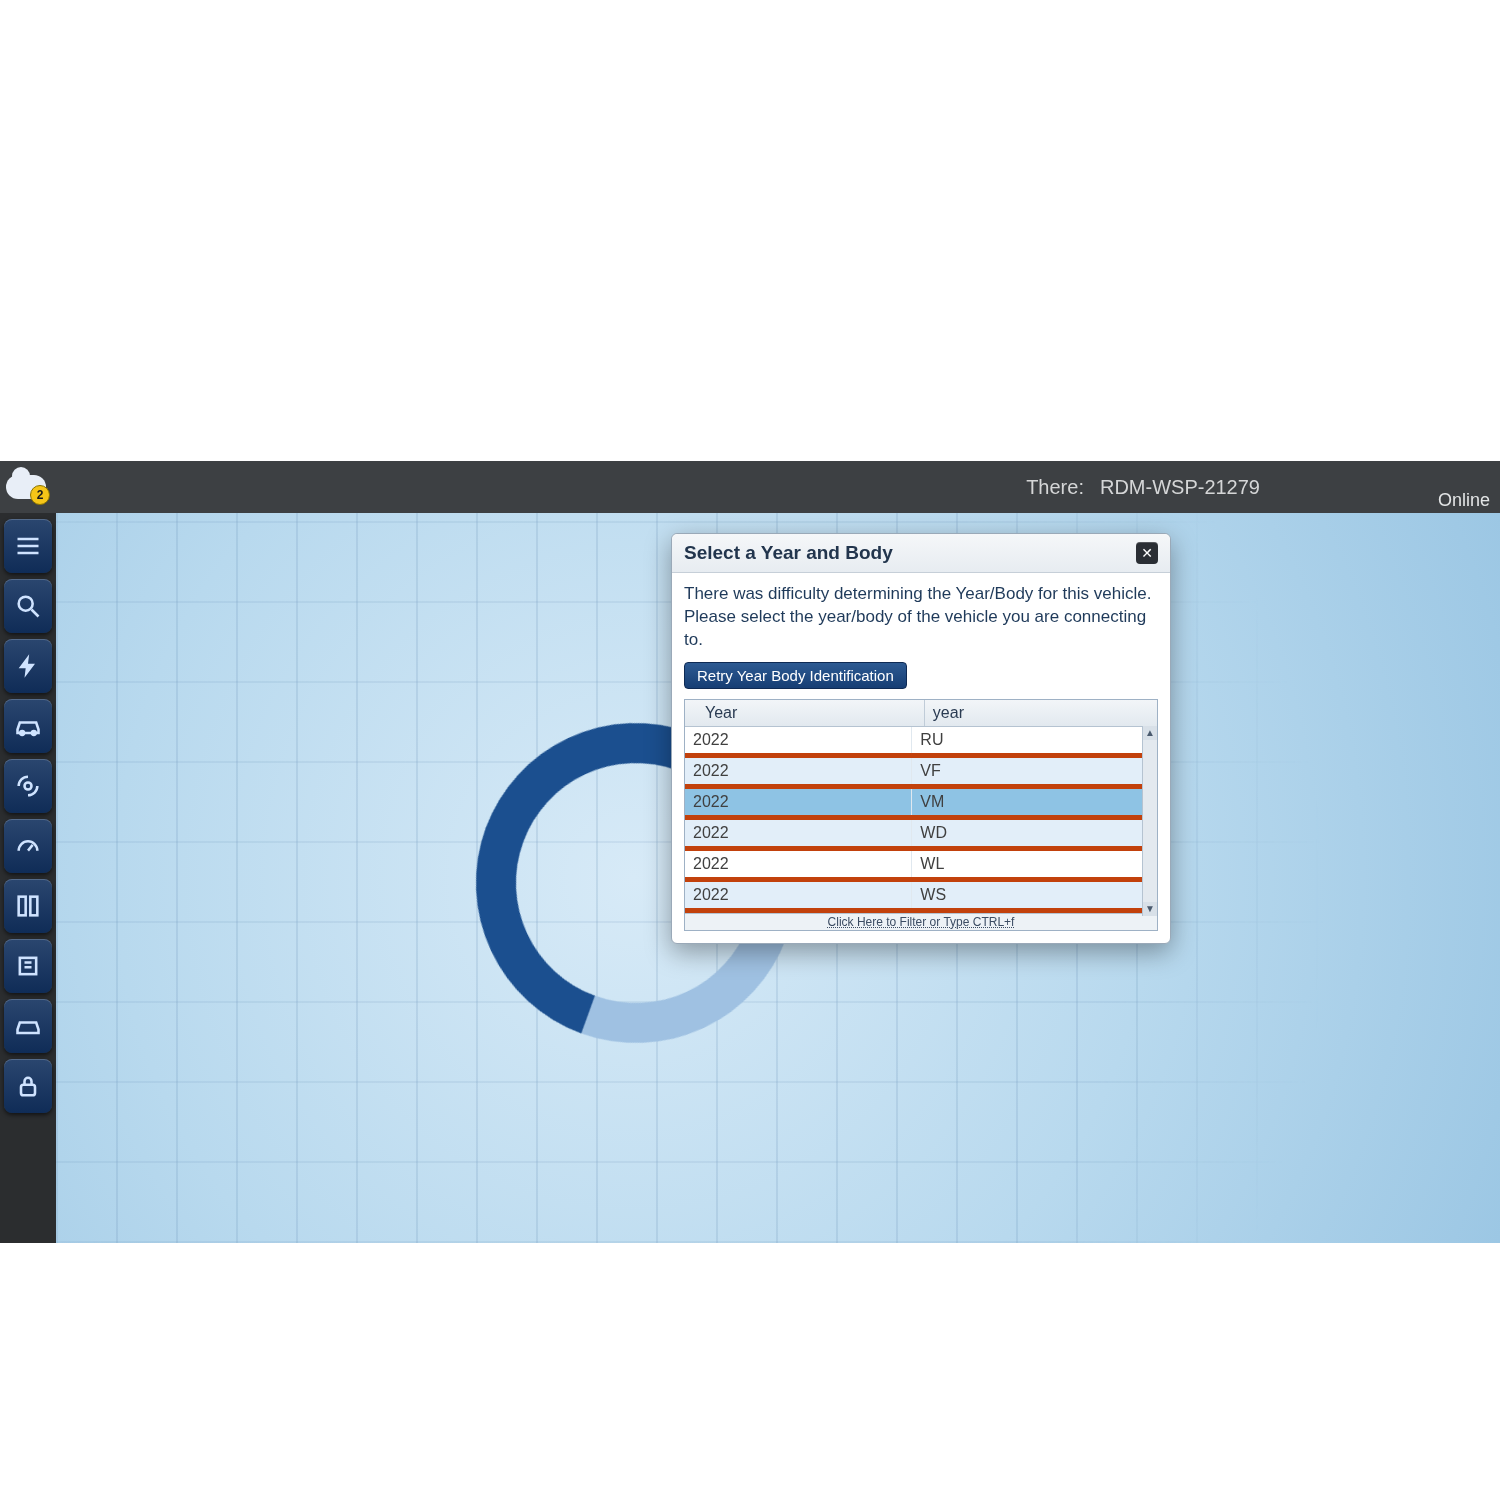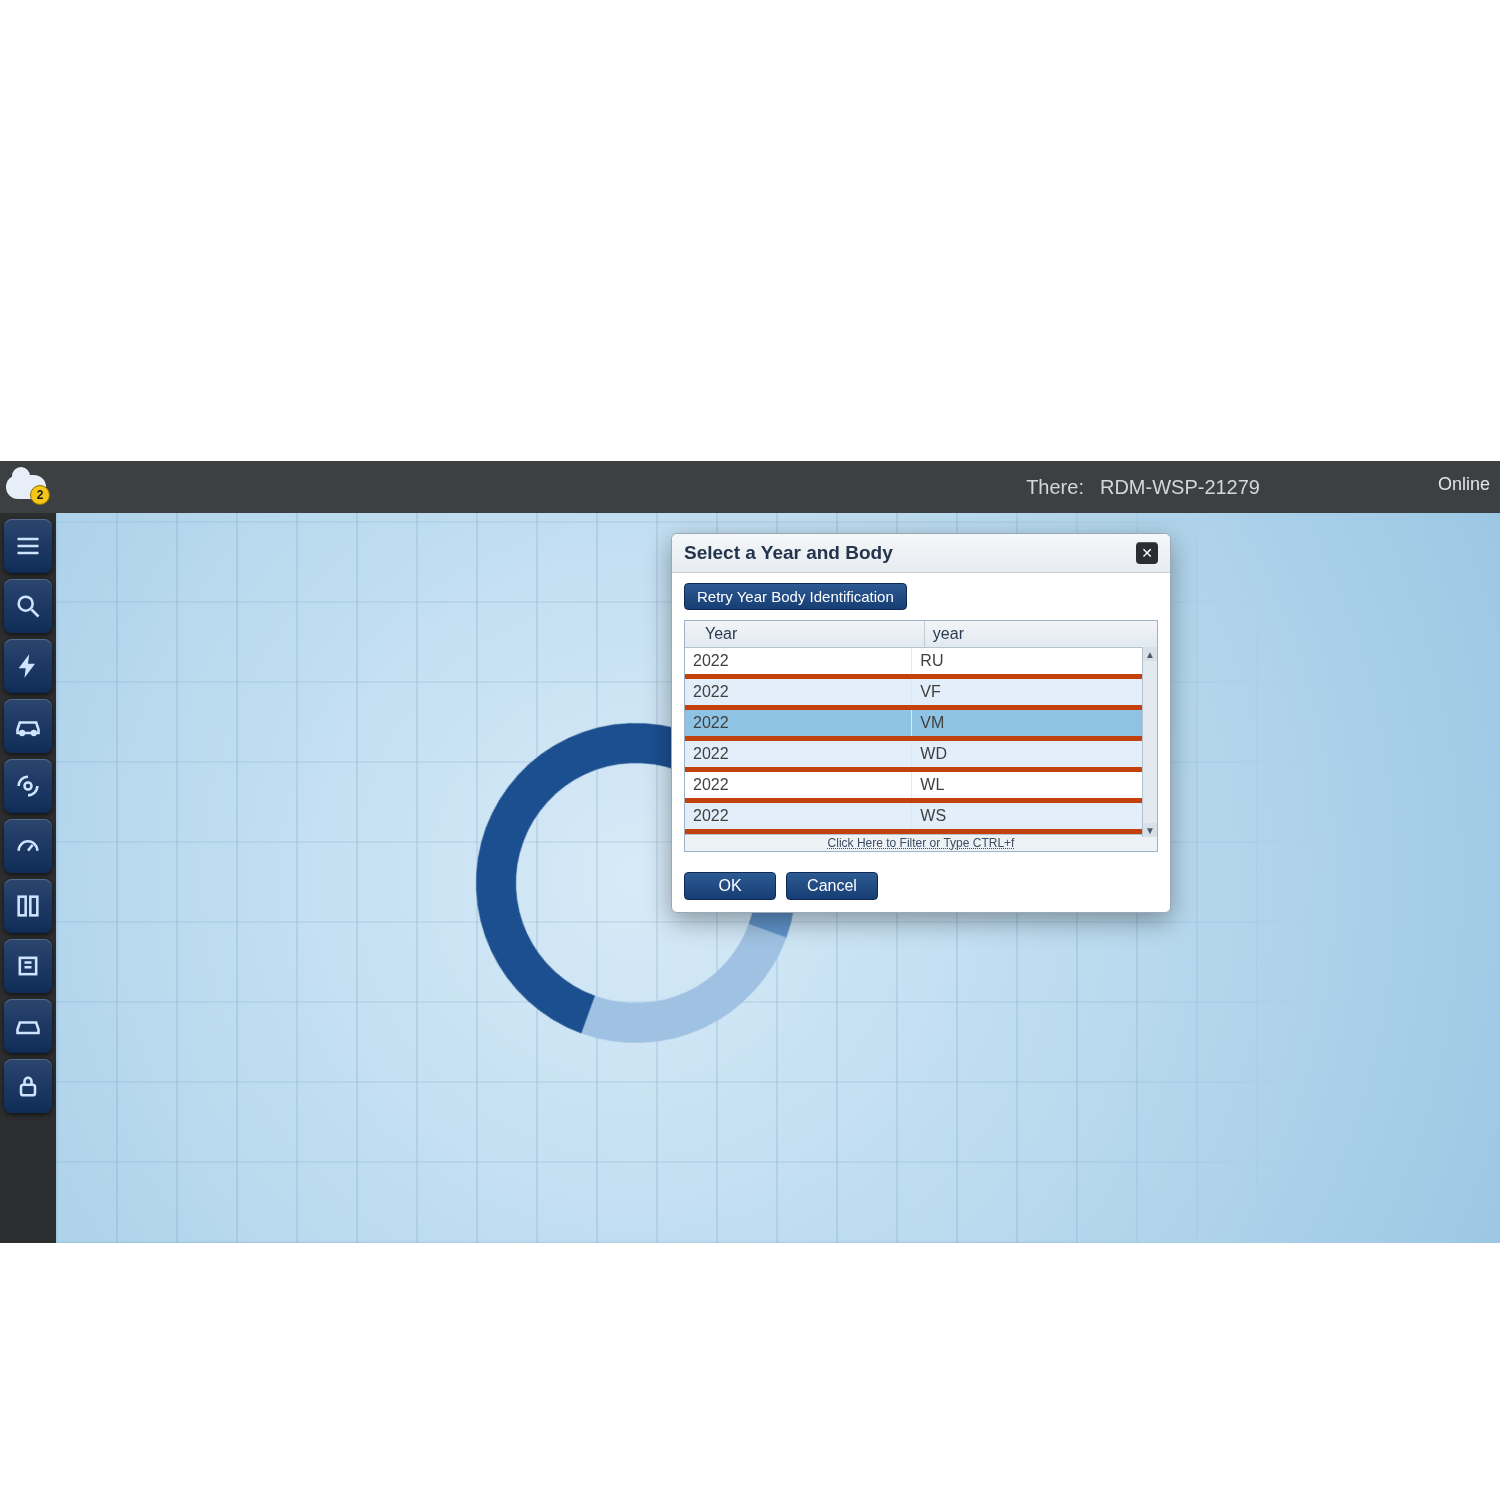--- a/index.html
+++ b/index.html
@@ -60,21 +60,21 @@
   .cloud::before{
     content:'';position:absolute;left:6px;top:-8px;width:18px;height:18px;border-radius:50%;background:#e8eef7;
   }
   .badge {
     position:absolute; right:-4px; bottom:-4px; width:18px; height:18px; border-radius:50%;
     background:#f5c518; color:#1a1a1a; font-size:12px; font-weight:bold; display:flex;
     align-items:center; justify-content:center; border:1px solid #8a7300;
   }
   .statusbar {
     position: absolute;
-    top: 10px;
+    top: 26px;
     right: 0;
     height: 26px;
     display:flex; align-items:center;
     padding-right: 10px;
     font-size: 18px;
     color: #e3e5e6;
   }
   .sidebar {
     position: absolute;
     top: 52px;
@@ -310,20 +310,21 @@
     </div>
 
     <div class="dialog">
       <div class="dialog-header">
         <span class="dialog-title">Select a Year and Body</span>
         <div class="dialog-close">
           <span>✕</span>
         </div>
       </div>
       <div class="dialog-body">
+        <div class="dialog-msg">There was difficulty determining the Year/Body for this vehicle. Please select the year/body of the vehicle you are connecting to.</div>
         <div class="retry-btn">Retry Year Body Identification</div>
 
         <div class="grid">
           <div class="grid-head">
             <div class="col-year">Year</div>
             <div class="col-body">year</div>
           </div>
           <div class="grid-rows" id="grid-rows">
               <div class="row">
                 <div class="cell-year">2022</div>
@@ -351,19 +352,15 @@
               </div>
             </div>
           <div class="scroll-gutter">
             <div class="arrow">▲</div>
             <div style="flex:1"></div>
             <div class="arrow" style="position:absolute;bottom:0;left:0;right:0">▼</div>
           </div>
           <div class="filter-hint">Click Here to Filter or Type CTRL+f</div>
         </div>
       </div>
-      <div class="dialog-actions">
-        <div class="btn">OK</div>
-        <div class="btn">Cancel</div>
-      </div>
     </div>
   </div>
 </div>
 
 </body></html>

